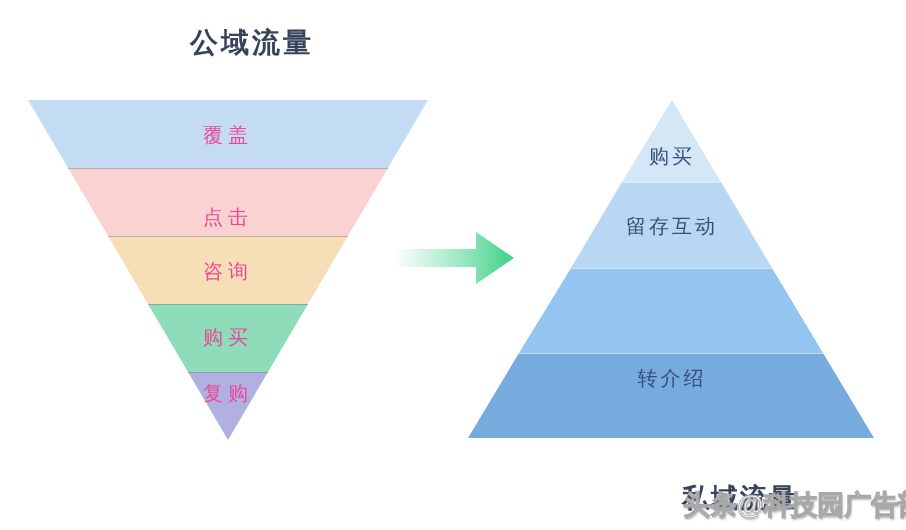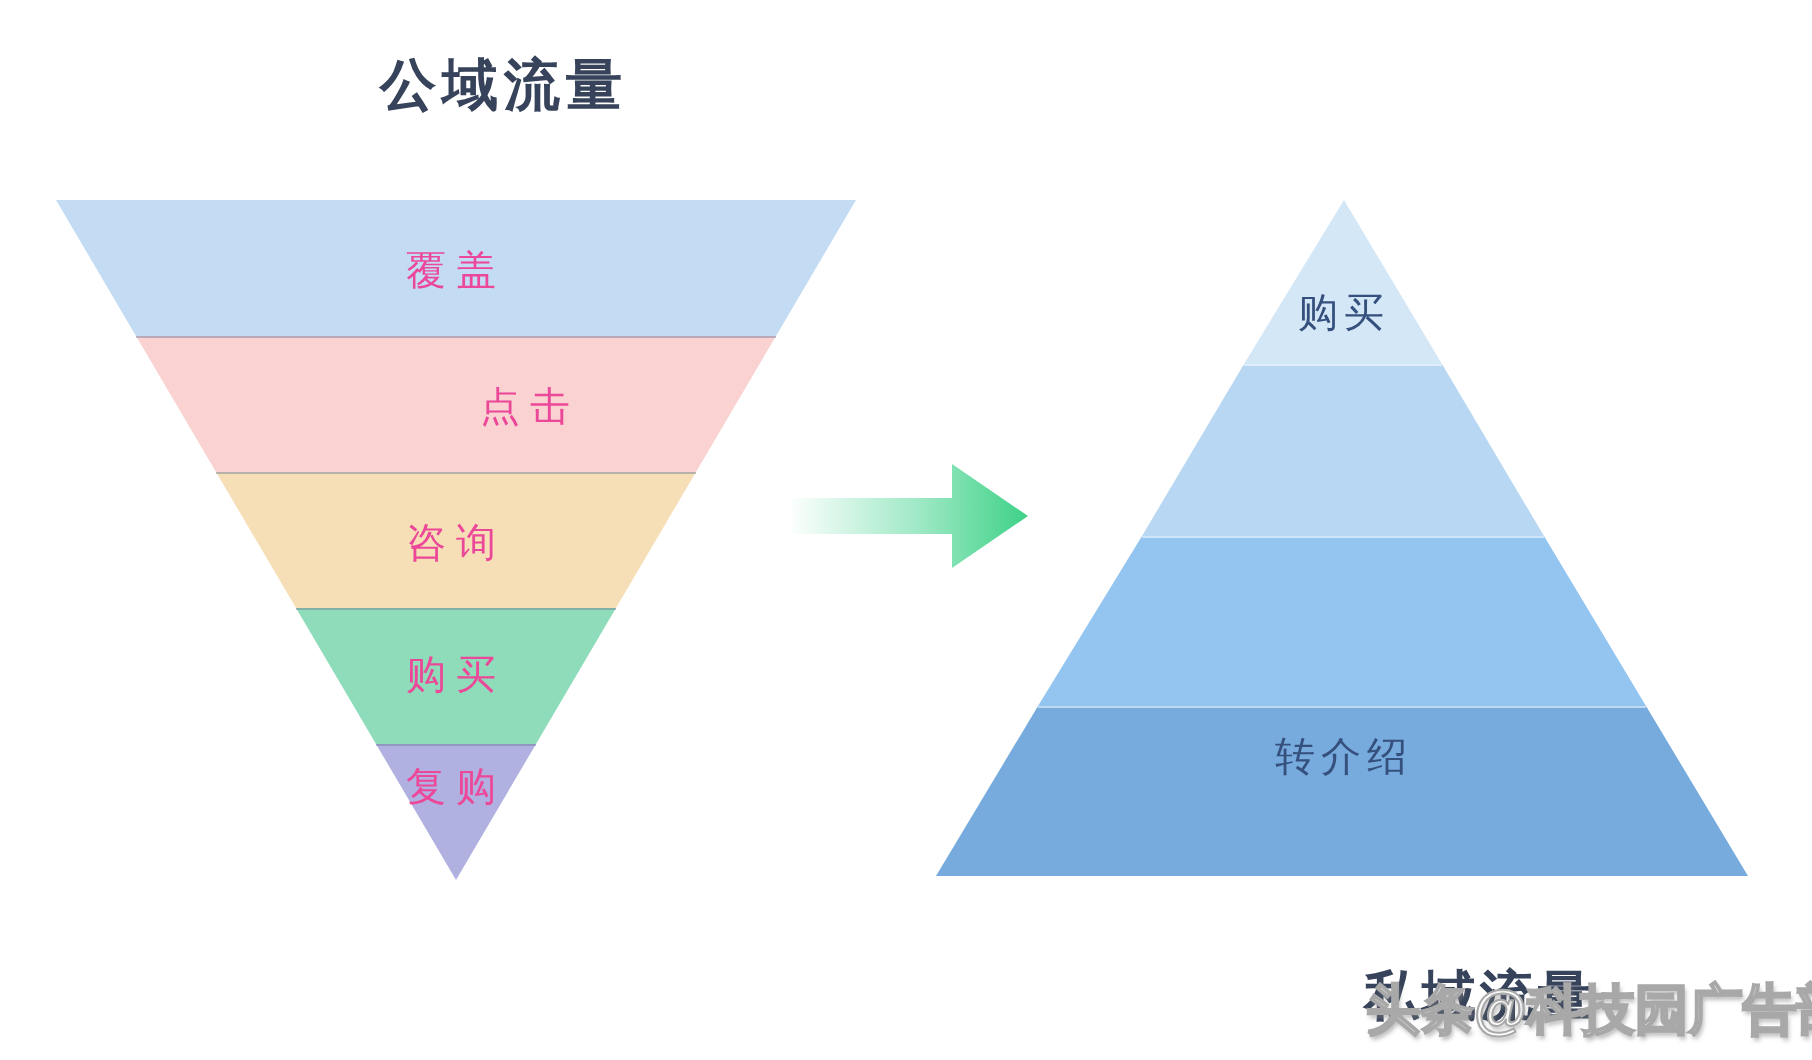--- a/index.html
+++ b/index.html
@@ -29,21 +29,21 @@
   .f5{top:272px;clip-path:polygon(160px 0,240px 0,200px 68px);}
   .f-sep{position:absolute;height:1px;background:rgba(108,122,150,0.45);}
   .fs1{top:68px;left:40px;width:320px;}
   .fs2{top:136px;left:80px;width:240px;}
   .fs3{top:204px;left:120px;width:160px;}
   .fs4{top:272px;left:160px;width:80px;}
   .f-label{
     position:absolute;left:200px;transform:translateX(-50%);
     font-size:20px;color:#ec4899;letter-spacing:5px;white-space:nowrap;
   }
-  .fl1{top:22px;} .fl2{top:90px;margin-left:37px;} .fl3{top:158px;font-family:Liberation Mono, monospace;} .fl4{top:224px;} .fl5{top:280px;}
+  .fl1{top:22px;} .fl2{top:104px;} .fl3{top:158px;font-family:Liberation Mono, monospace;} .fl4{top:224px;} .fl5{top:280px;}
 
   
   #arrow{
     position:absolute;left:396px;top:232px;width:118px;height:52px;
     clip-path:polygon(0 17px,80px 17px,80px 0,118px 26px,80px 52px,80px 35px,0 35px);
     background:linear-gradient(90deg,rgba(240,252,246,0.25) 0%,#9ce8c4 55%,#3ed186 100%);
   }
 
   
   #pyramid{position:absolute;left:468px;top:100px;width:406px;height:338px;}
@@ -101,18 +101,19 @@
   <div class="p-layer p1" style="background-color: rgb(212, 231, 247);"></div>
   <div class="p-layer p2" style="background-color: rgb(184, 215, 243);"></div>
   <div class="p-layer p3" style="background-color: rgb(147, 197, 240);"></div>
   <div class="p-layer p4" style="background-color: rgb(119, 171, 222);"></div>
 
   <div class="p-sep ps1"></div>
   <div class="p-sep ps2"></div>
   <div class="p-sep ps3"></div>
 
   <div class="p-label pl1">购买</div>
+  <div class="p-label pl2">留存互动</div>
   <div class="p-label pl4">转介绍</div>
 </div>
 
 <div class="title" id="private-title">私域流量</div>
 
 <div id="watermark">头条@科技园广告部</div>
 
 </body></html>

